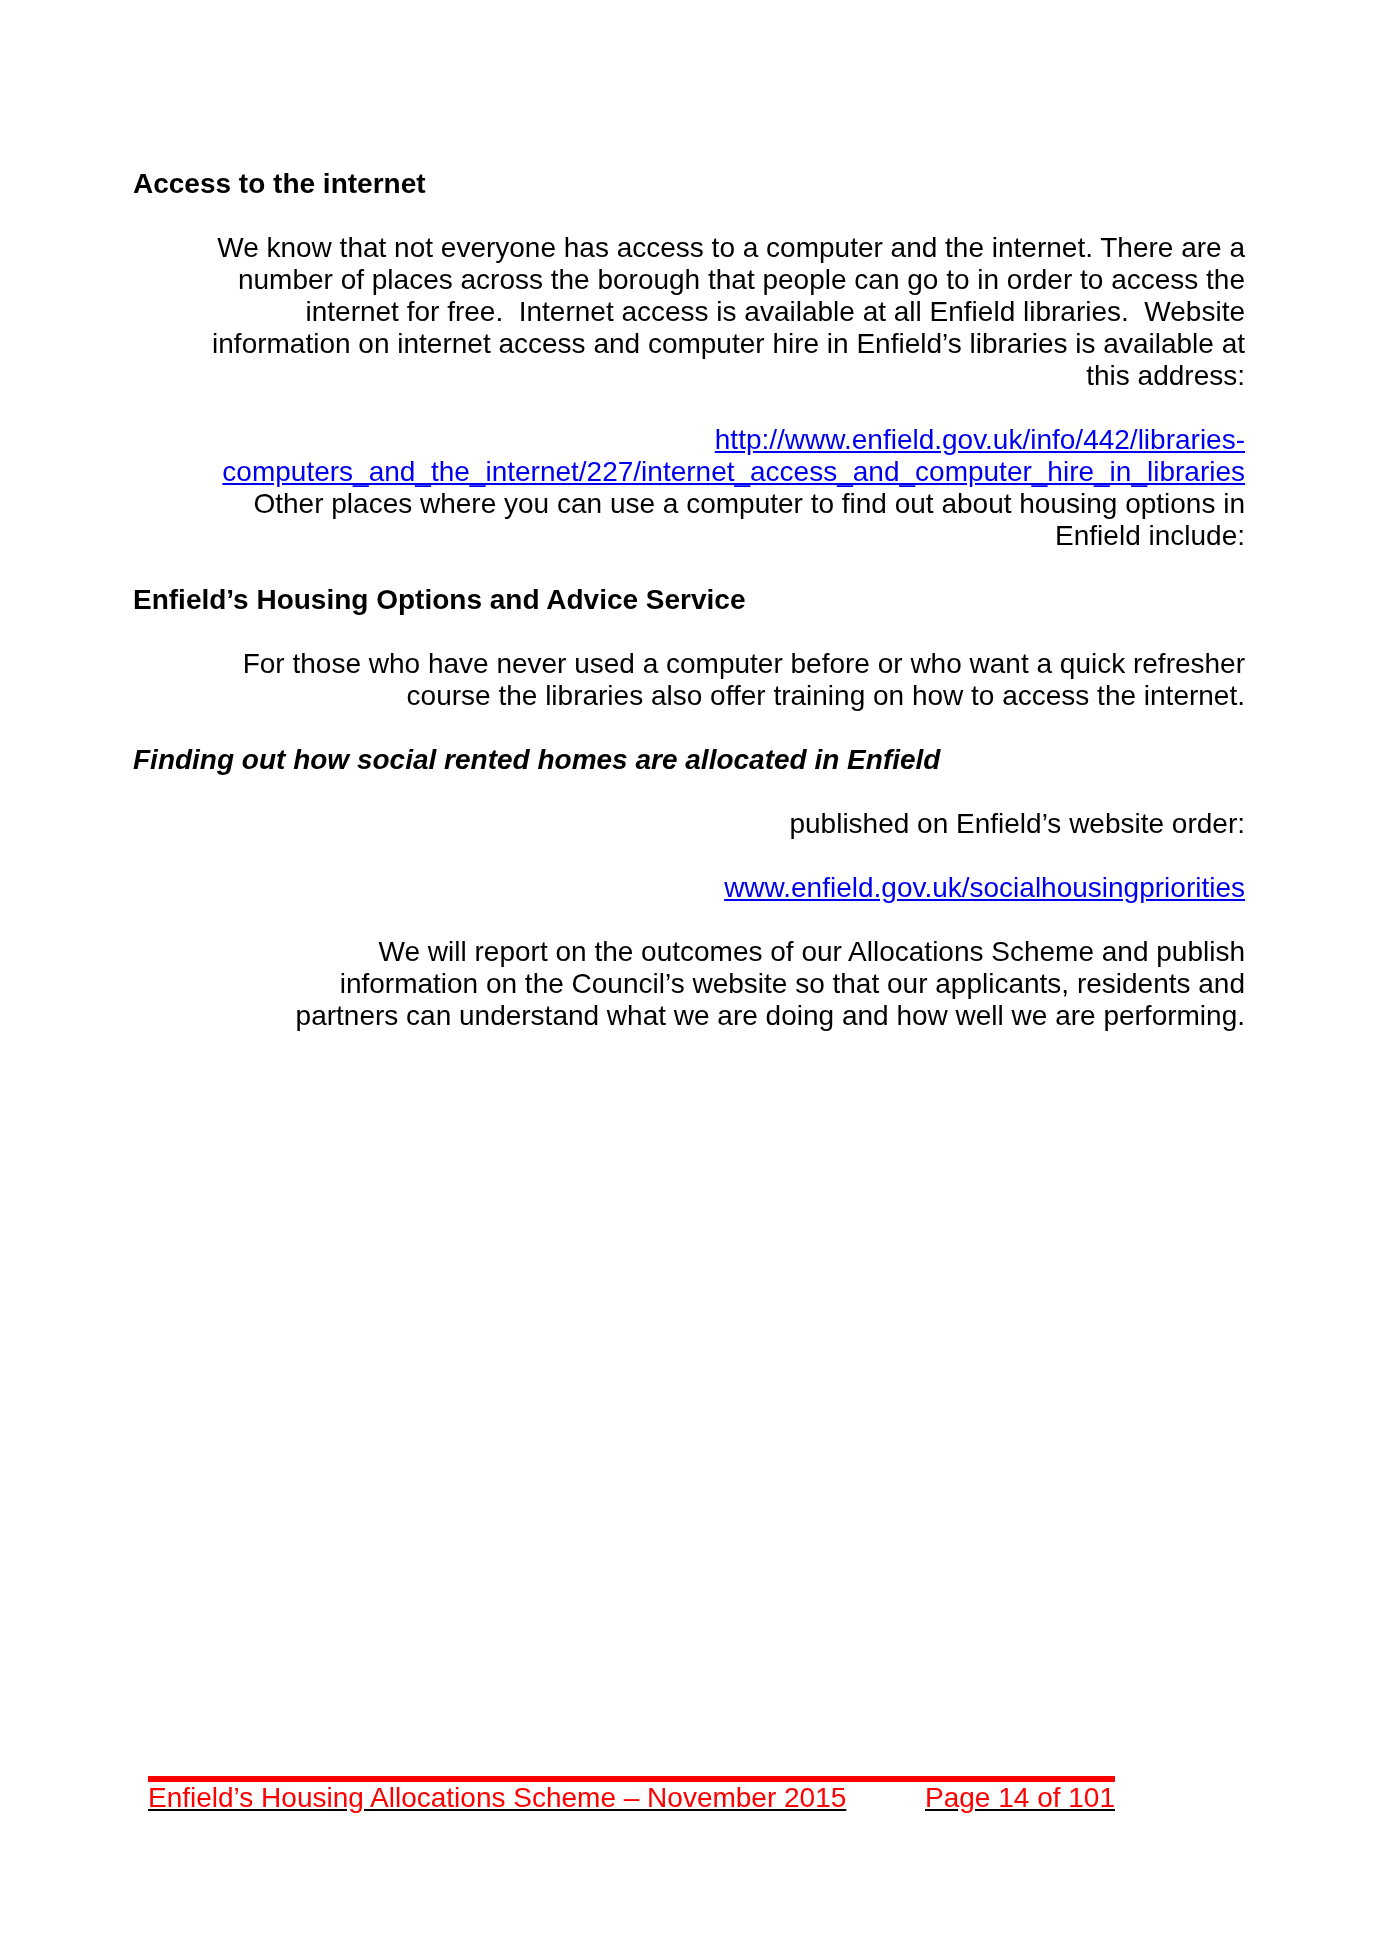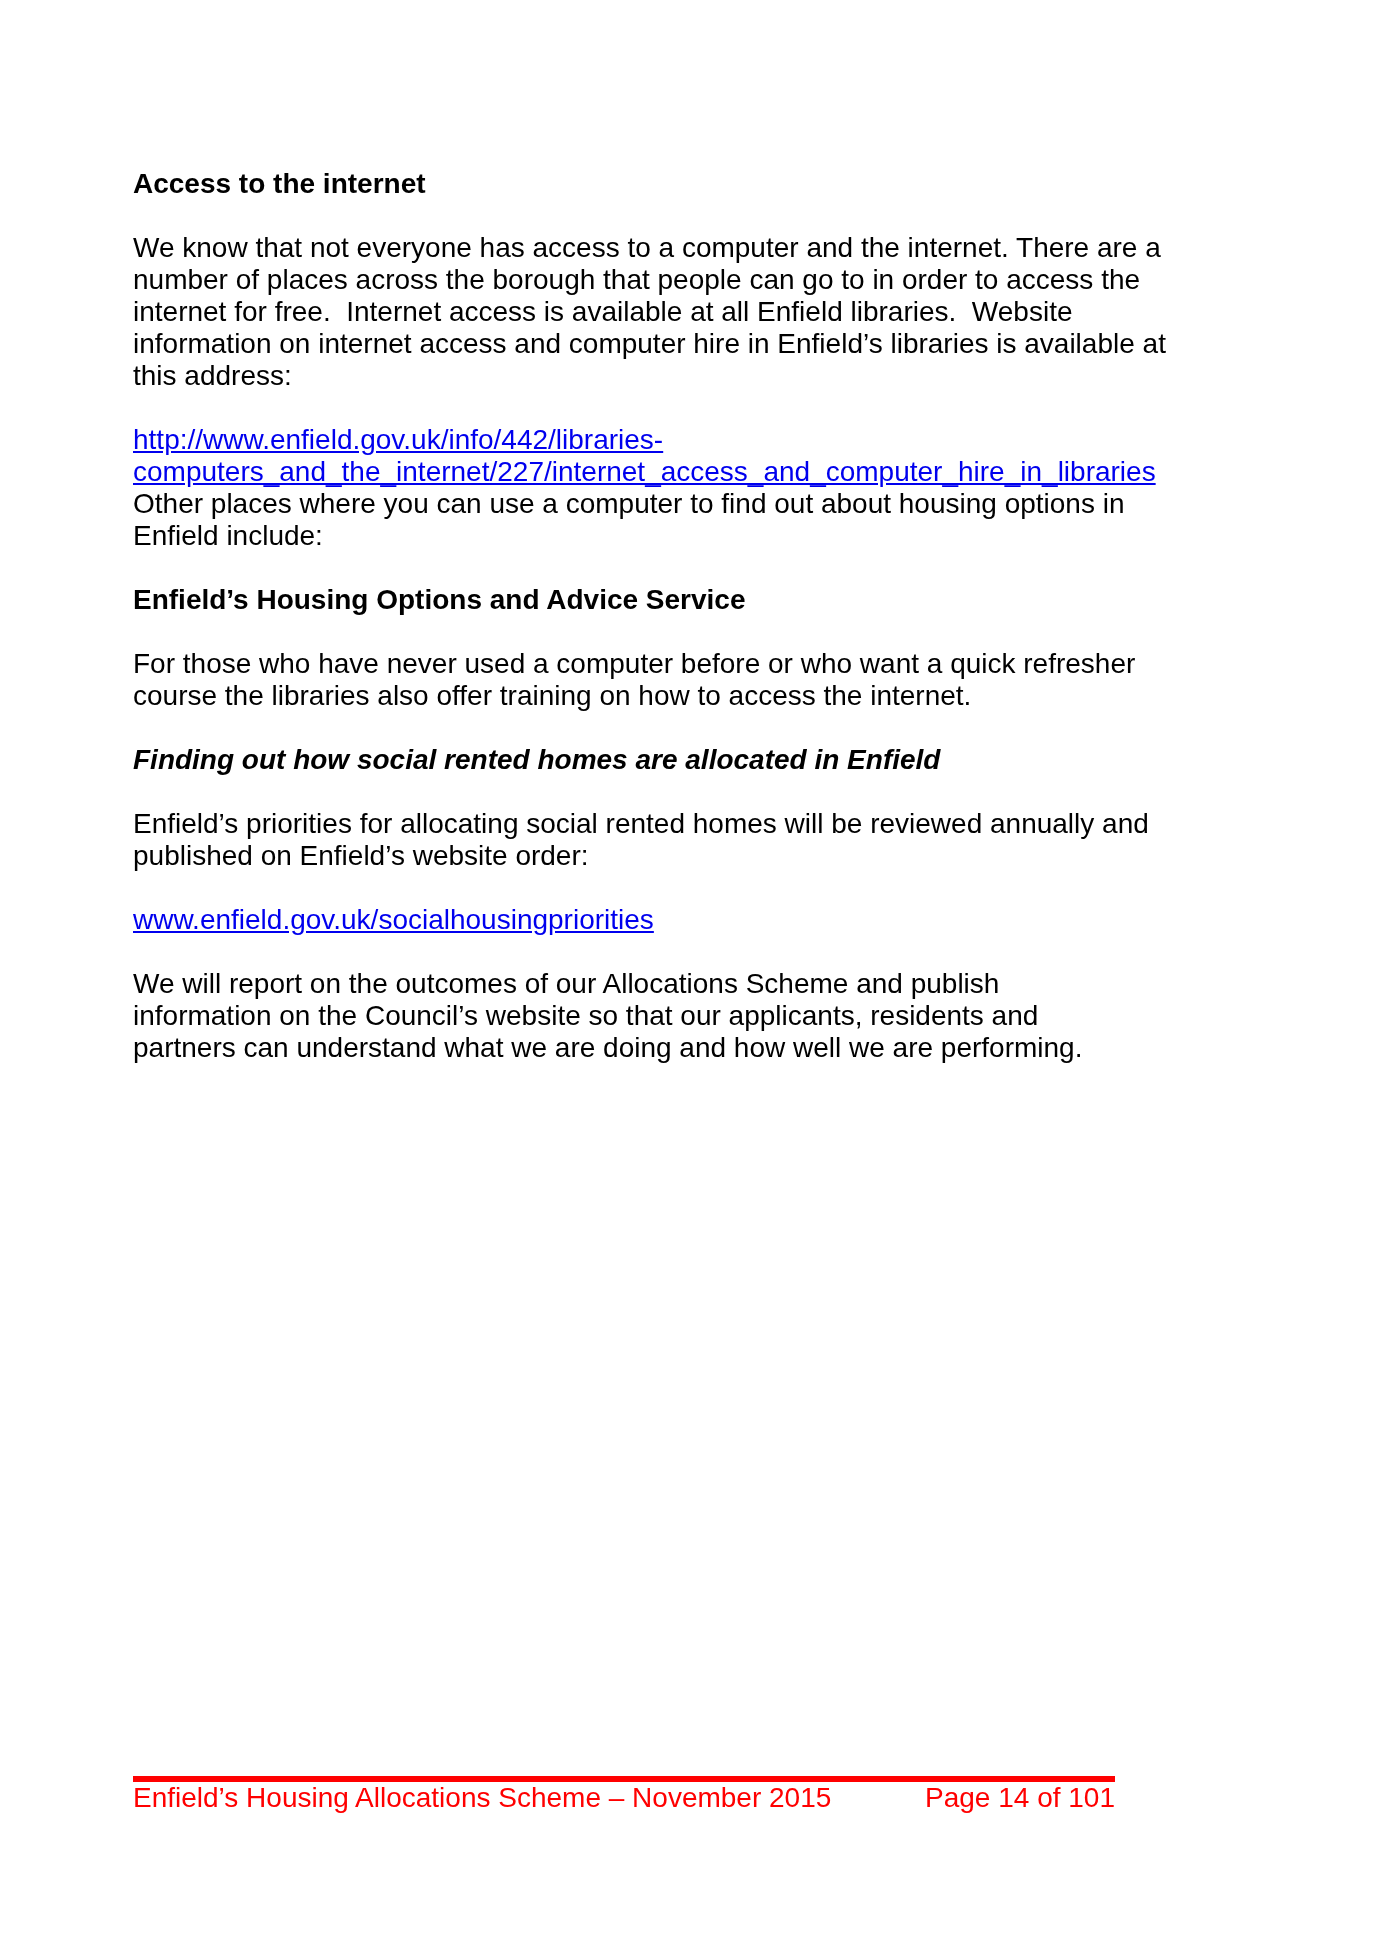--- a/index.html
+++ b/index.html
@@ -29,32 +29,33 @@
     font-size: 28px;
     line-height: 32px;
   }
   .block { margin-top: 32px; white-space: pre; }
   .block:first-child { margin-top: 0; }
   .block--heading { font-weight: bold; }
   .block--heading-italic {
     font-weight: bold;
     font-style: italic;
   }
-  .line { white-space: pre; }
+  .line { white-space: pre; text-align: right; }
   .doc-link {
     color: var(--link-color);
     text-decoration: underline;
     cursor: pointer;
     margin-top: 20px;
   }
   .footer {
     position: absolute;
-    left: 133px;
+    left: 148px;
     right: 133px;
     top: 1776px;
+    text-decoration: underline;
   }
   .footer-rule {
     height: 6px;
     background: var(--accent-red);
   }
   .footer-row {
     display: flex;
     justify-content: space-between;
     align-items: flex-start;
     font-size: 28px;
@@ -69,21 +70,21 @@
 <div class="page">
 
   <div class="content">
 
   <div class="block block--heading">Access to the internet</div>
       <div class="block block--paragraph"><div class="line">We know that not everyone has access to a computer and the internet. There are a</div><div class="line">number of places across the borough that people can go to in order to access the</div><div class="line">internet for free.  Internet access is available at all Enfield libraries.  Website</div><div class="line">information on internet access and computer hire in Enfield’s libraries is available at</div><div class="line">this address:</div></div>
       <div class="block block--paragraph"><div class="line"><a class="doc-link" href="#">http://www.enfield.gov.uk/info/442/libraries-</a></div><div class="line"><a class="doc-link" href="#">computers_and_the_internet/227/internet_access_and_computer_hire_in_libraries</a></div><div class="line">Other places where you can use a computer to find out about housing options in</div><div class="line">Enfield include:</div></div>
       <div class="block block--heading">Enfield’s Housing Options and Advice Service</div>
       <div class="block block--paragraph"><div class="line">For those who have never used a computer before or who want a quick refresher</div><div class="line">course the libraries also offer training on how to access the internet.</div></div>
       <div class="block block--heading-italic">Finding out how social rented homes are allocated in Enfield</div>
-      <div class="block block--paragraph"><div class="line">Enfield’s priorities for allocating social rented homes will be reviewed annually and</div><div class="line">published on Enfield’s website order:</div></div>
+      <div class="block block--paragraph"><div class="line">published on Enfield’s website order:</div></div>
       <div class="block block--paragraph"><div class="line"><a class="doc-link" href="#">www.enfield.gov.uk/socialhousingpriorities</a></div></div>
       <div class="block block--paragraph"><div class="line">We will report on the outcomes of our Allocations Scheme and publish</div><div class="line">information on the Council’s website so that our applicants, residents and</div><div class="line">partners can understand what we are doing and how well we are performing.</div></div>
       <div class="block block--paragraph"></div>
     </div>
 
   <div class="footer">
     <div class="footer-rule"></div>
     <div class="footer-row">
       <span>Enfield’s Housing Allocations Scheme – November 2015</span>
       <span>Page 14 of 101</span>

